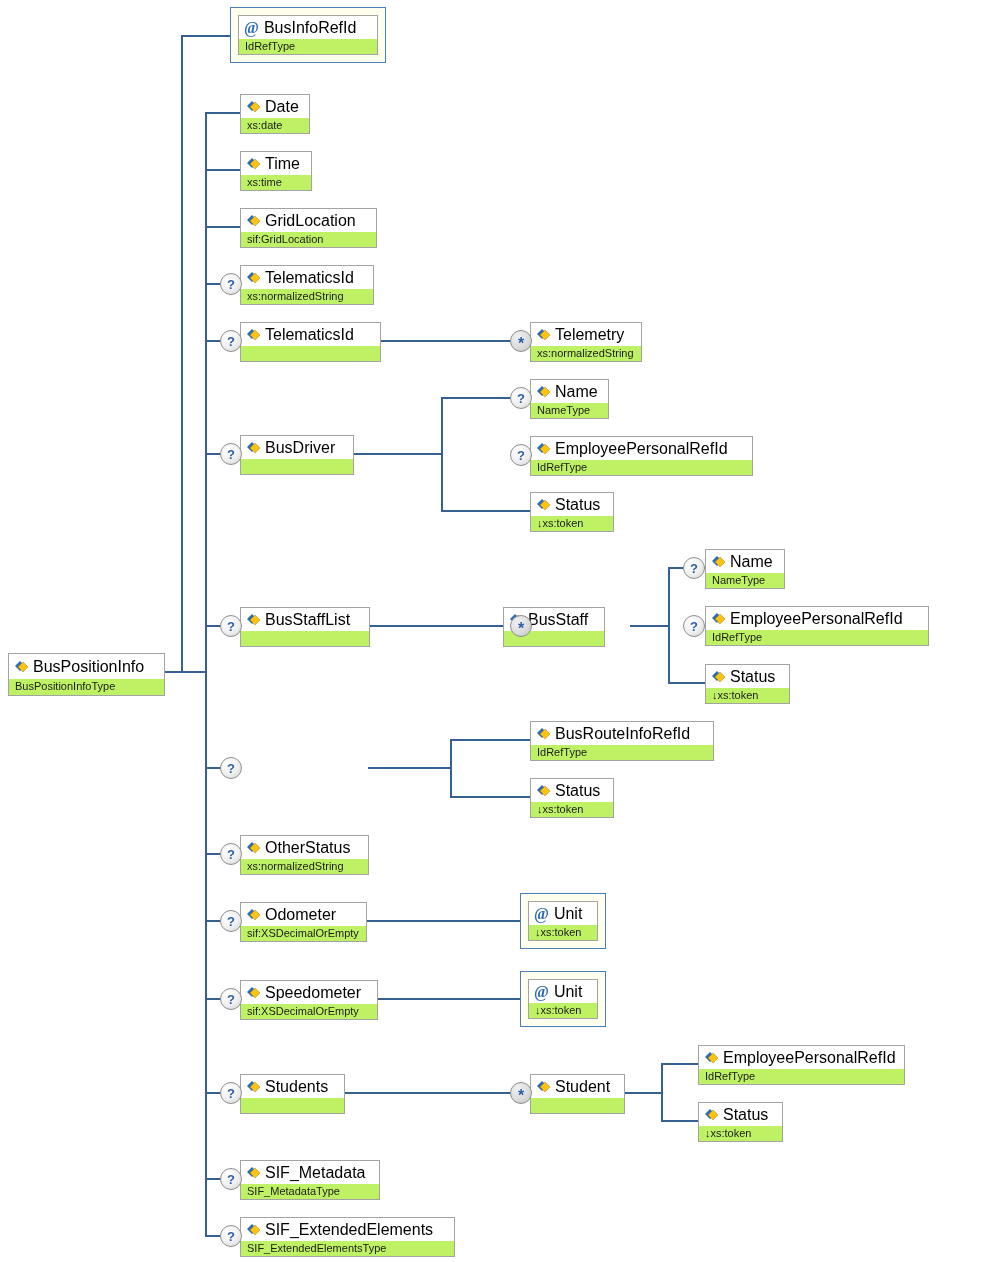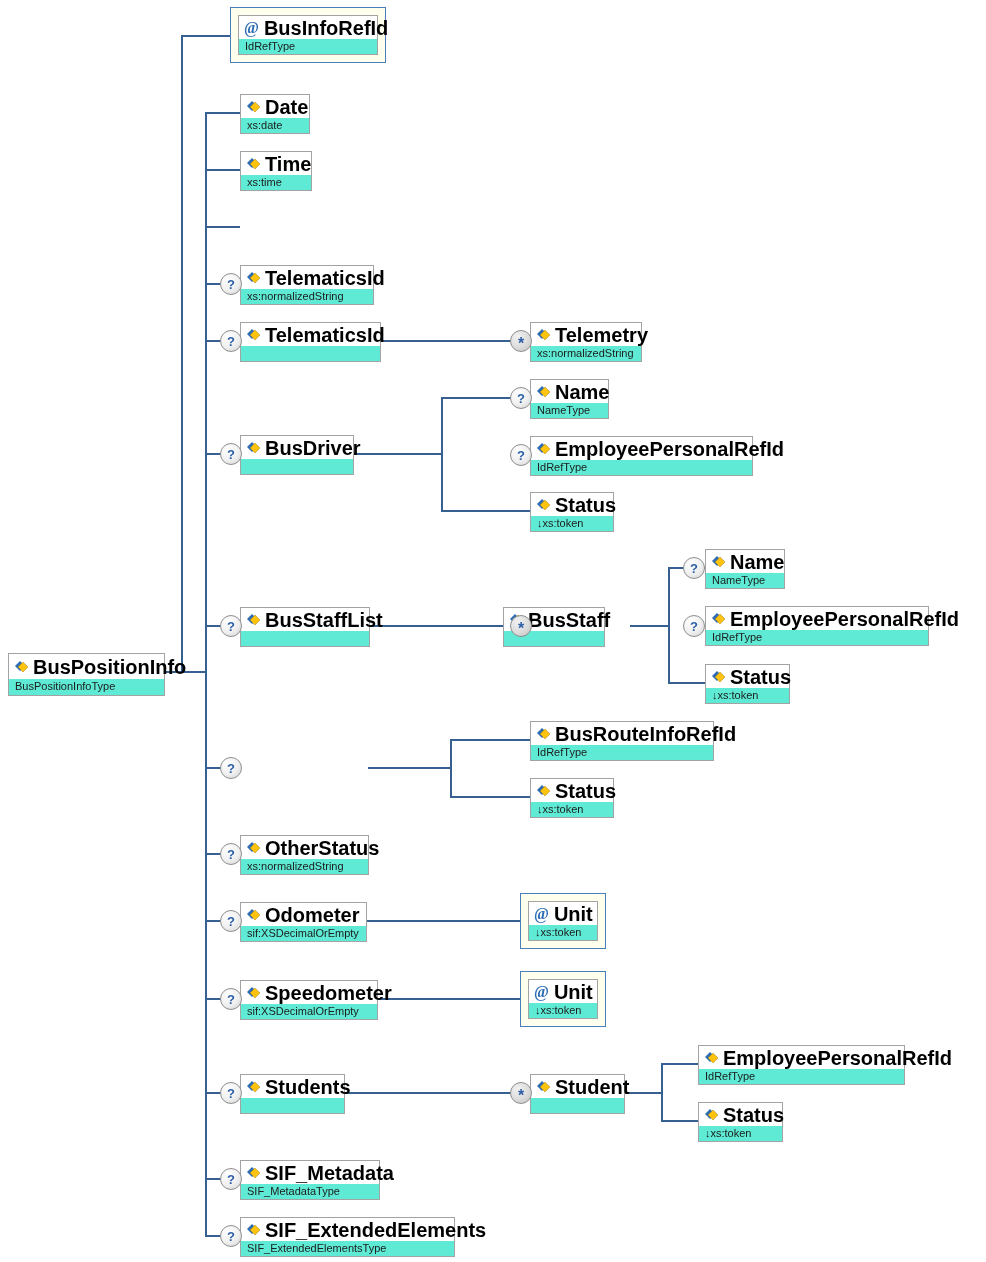--- a/index.html
+++ b/index.html
@@ -4,22 +4,22 @@
 <style>
   html,body{margin:0;padding:0;background:#fff;}
   .canvas{position:relative;width:986px;height:1262px;background:#ffffff;overflow:hidden;
           font-family:"Liberation Sans",sans-serif;}
   
   .lh{position:absolute;height:2px;background:#376092;z-index:1;}
   .lv{position:absolute;width:2px;background:#376092;z-index:1;}
   
   .node{position:absolute;background:#fff;border:1px solid #a3a3a3;z-index:2;}
   .node .title{height:23px;display:flex;align-items:center;padding:0 6px 0 5px;gap:5px;background:#fff;}
-  .node .name{font-weight:bold;font-size:20px;color:#000;white-space:nowrap;line-height:1;}
-  .node .type-row{height:14px;background:#5eead4;font-size:11px;color:#1c1c1c;
+  .node .name{font-weight:normal;font-size:16px;color:#000;white-space:nowrap;line-height:1;}
+  .node .type-row{height:14px;background:#bef264;font-size:11px;color:#1c1c1c;
                   padding:1px 0 0 6px;white-space:nowrap;line-height:13px;}
   .root .title{height:25px;}
   .root .type-row{height:15px;}
   
   .attr-wrap{position:absolute;background:#ffffee;border:1px solid #4a7ebb;padding:7px;z-index:2;}
   .attr-wrap .node{position:relative;left:0;top:0;}
   .at{color:#2e6db4;font-family:"Liberation Serif",serif;font-weight:bold;font-size:16px;line-height:1;}
   
   .occ{position:absolute;width:22px;height:22px;border-radius:50%;border:1px solid #8f8f8f;
        box-sizing:border-box;color:#2d5fa6;font-weight:bold;font-size:13px;
@@ -179,20 +179,32 @@
           <svg width="14" height="13" viewBox="0 0 14 13">
             <polygon points="1,6 6,1 11,6 6,11" fill="#2e6db4"></polygon>
             <polygon points="4,7 9,2 14,7 9,12" fill="#ffc20e" stroke="#8a6d00" stroke-width="0.4"></polygon>
           </svg>
         </span>
       <span class="name">Time</span>
     </div>
     <div class="type-row">xs:time</div>
   </div>
 
+  <div class="node" style="left:240px;top:208px;width:135px">
+    <div class="title">
+      <span class="el-icon">
+          <svg width="14" height="13" viewBox="0 0 14 13">
+            <polygon points="1,6 6,1 11,6 6,11" fill="#2e6db4"></polygon>
+            <polygon points="4,7 9,2 14,7 9,12" fill="#ffc20e" stroke="#8a6d00" stroke-width="0.4"></polygon>
+          </svg>
+        </span>
+      <span class="name">GridLocation</span>
+    </div>
+    <div class="type-row">sif:GridLocation</div>
+  </div>
 
   <div class="node" style="left:240px;top:265px;width:132px">
     <div class="title">
       <span class="el-icon">
           <svg width="14" height="13" viewBox="0 0 14 13">
             <polygon points="1,6 6,1 11,6 6,11" fill="#2e6db4"></polygon>
             <polygon points="4,7 9,2 14,7 9,12" fill="#ffc20e" stroke="#8a6d00" stroke-width="0.4"></polygon>
           </svg>
         </span>
       <span class="name">TelematicsId</span>

